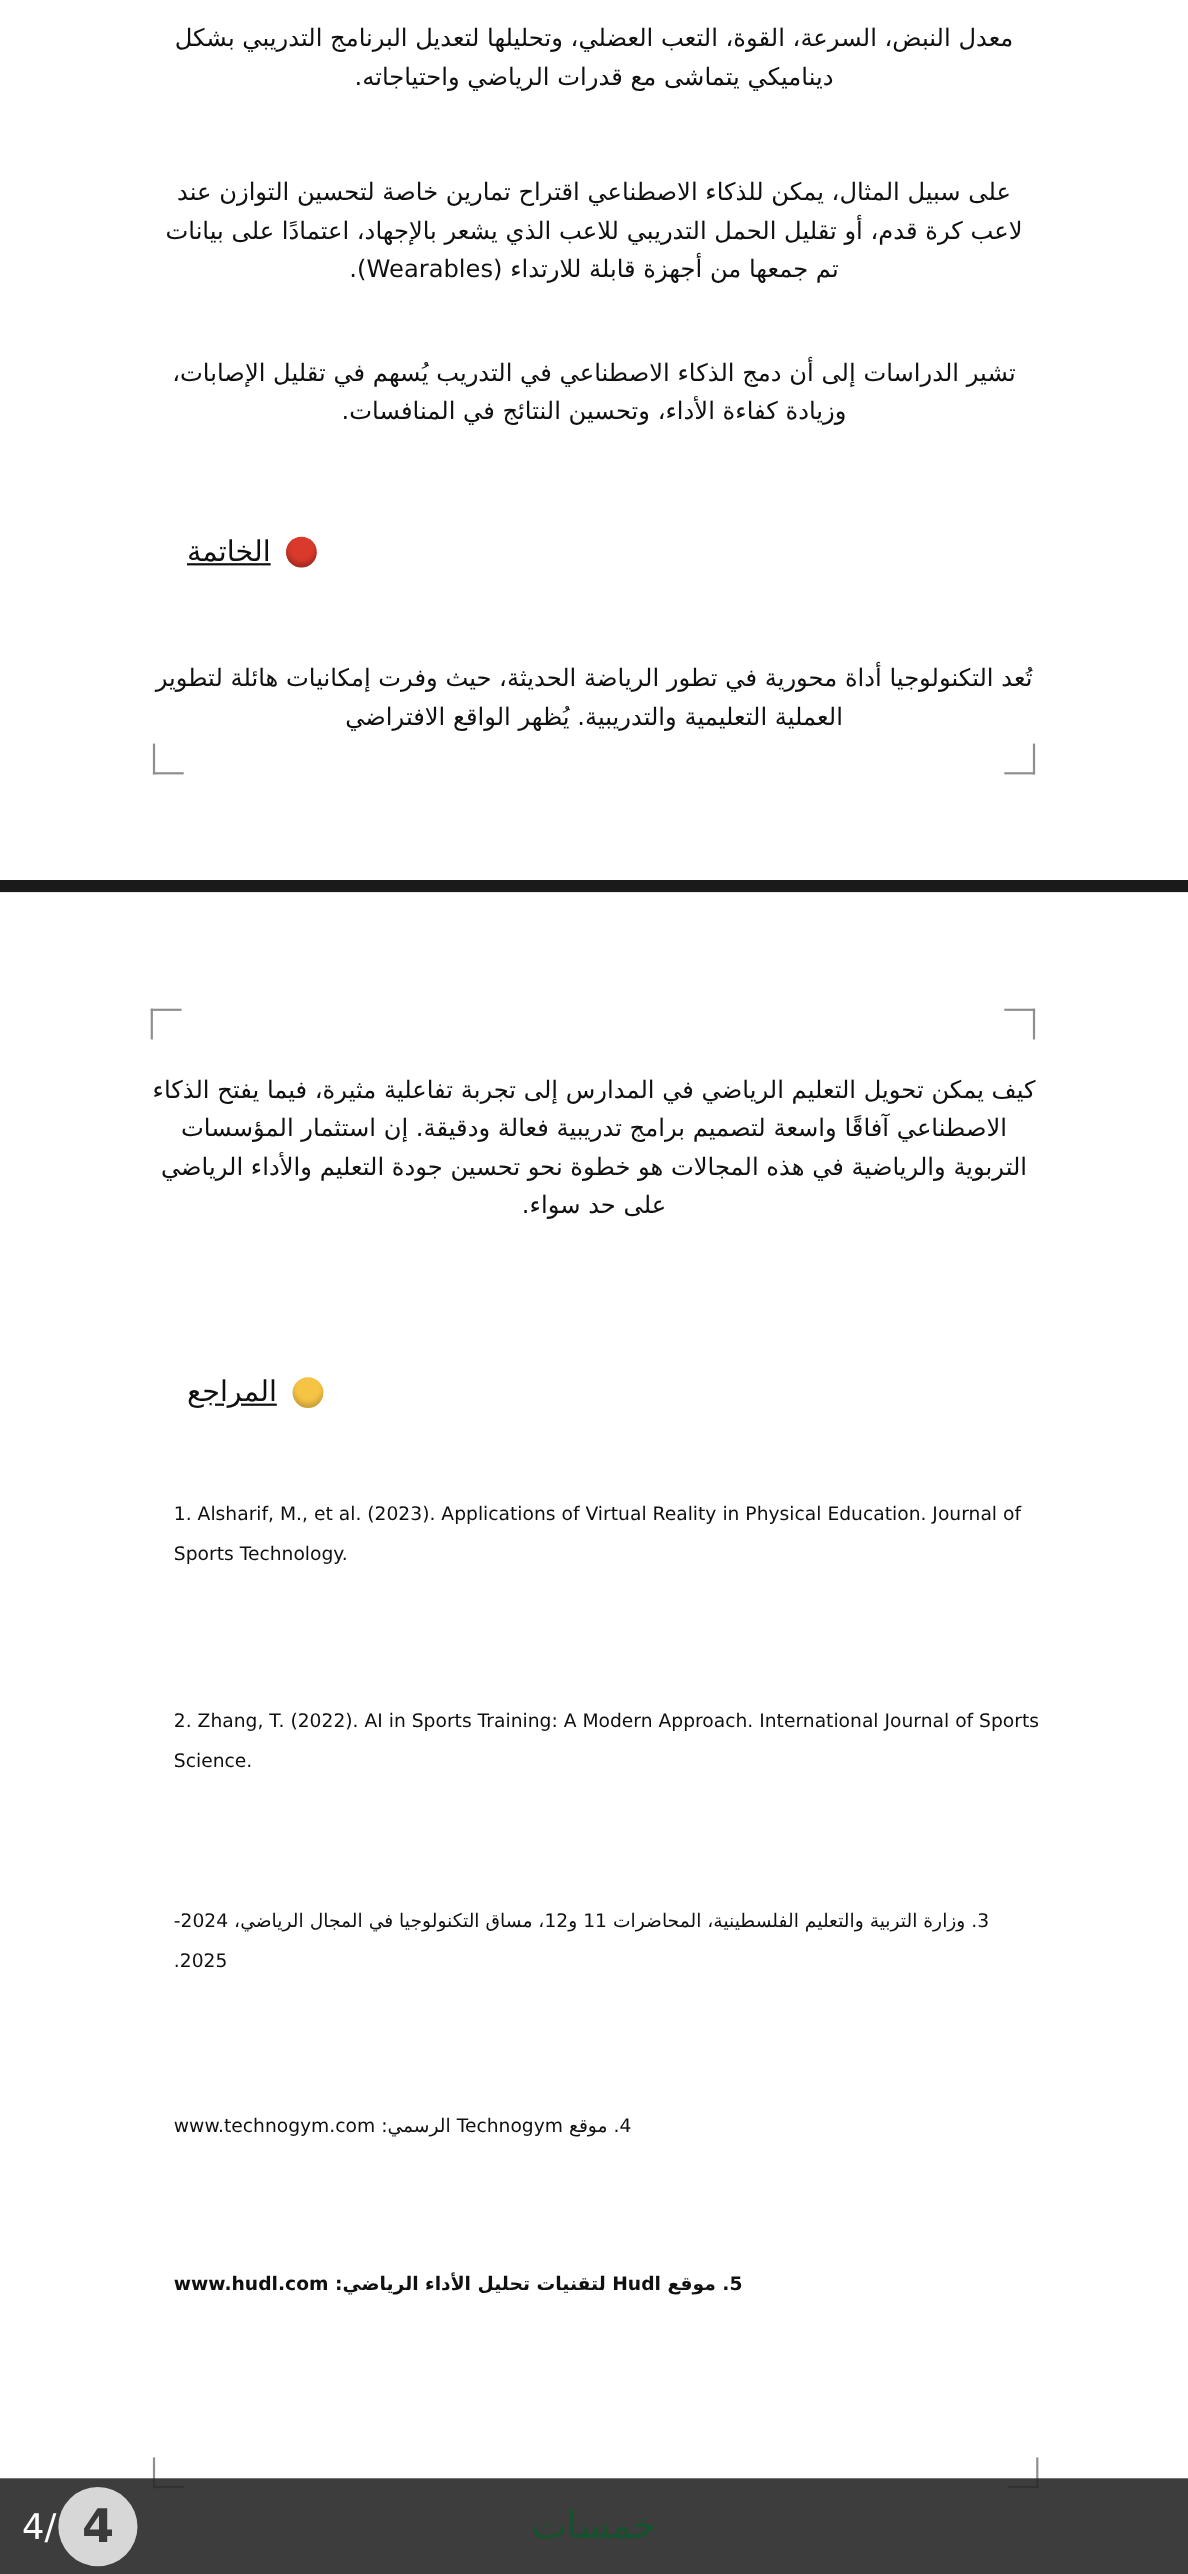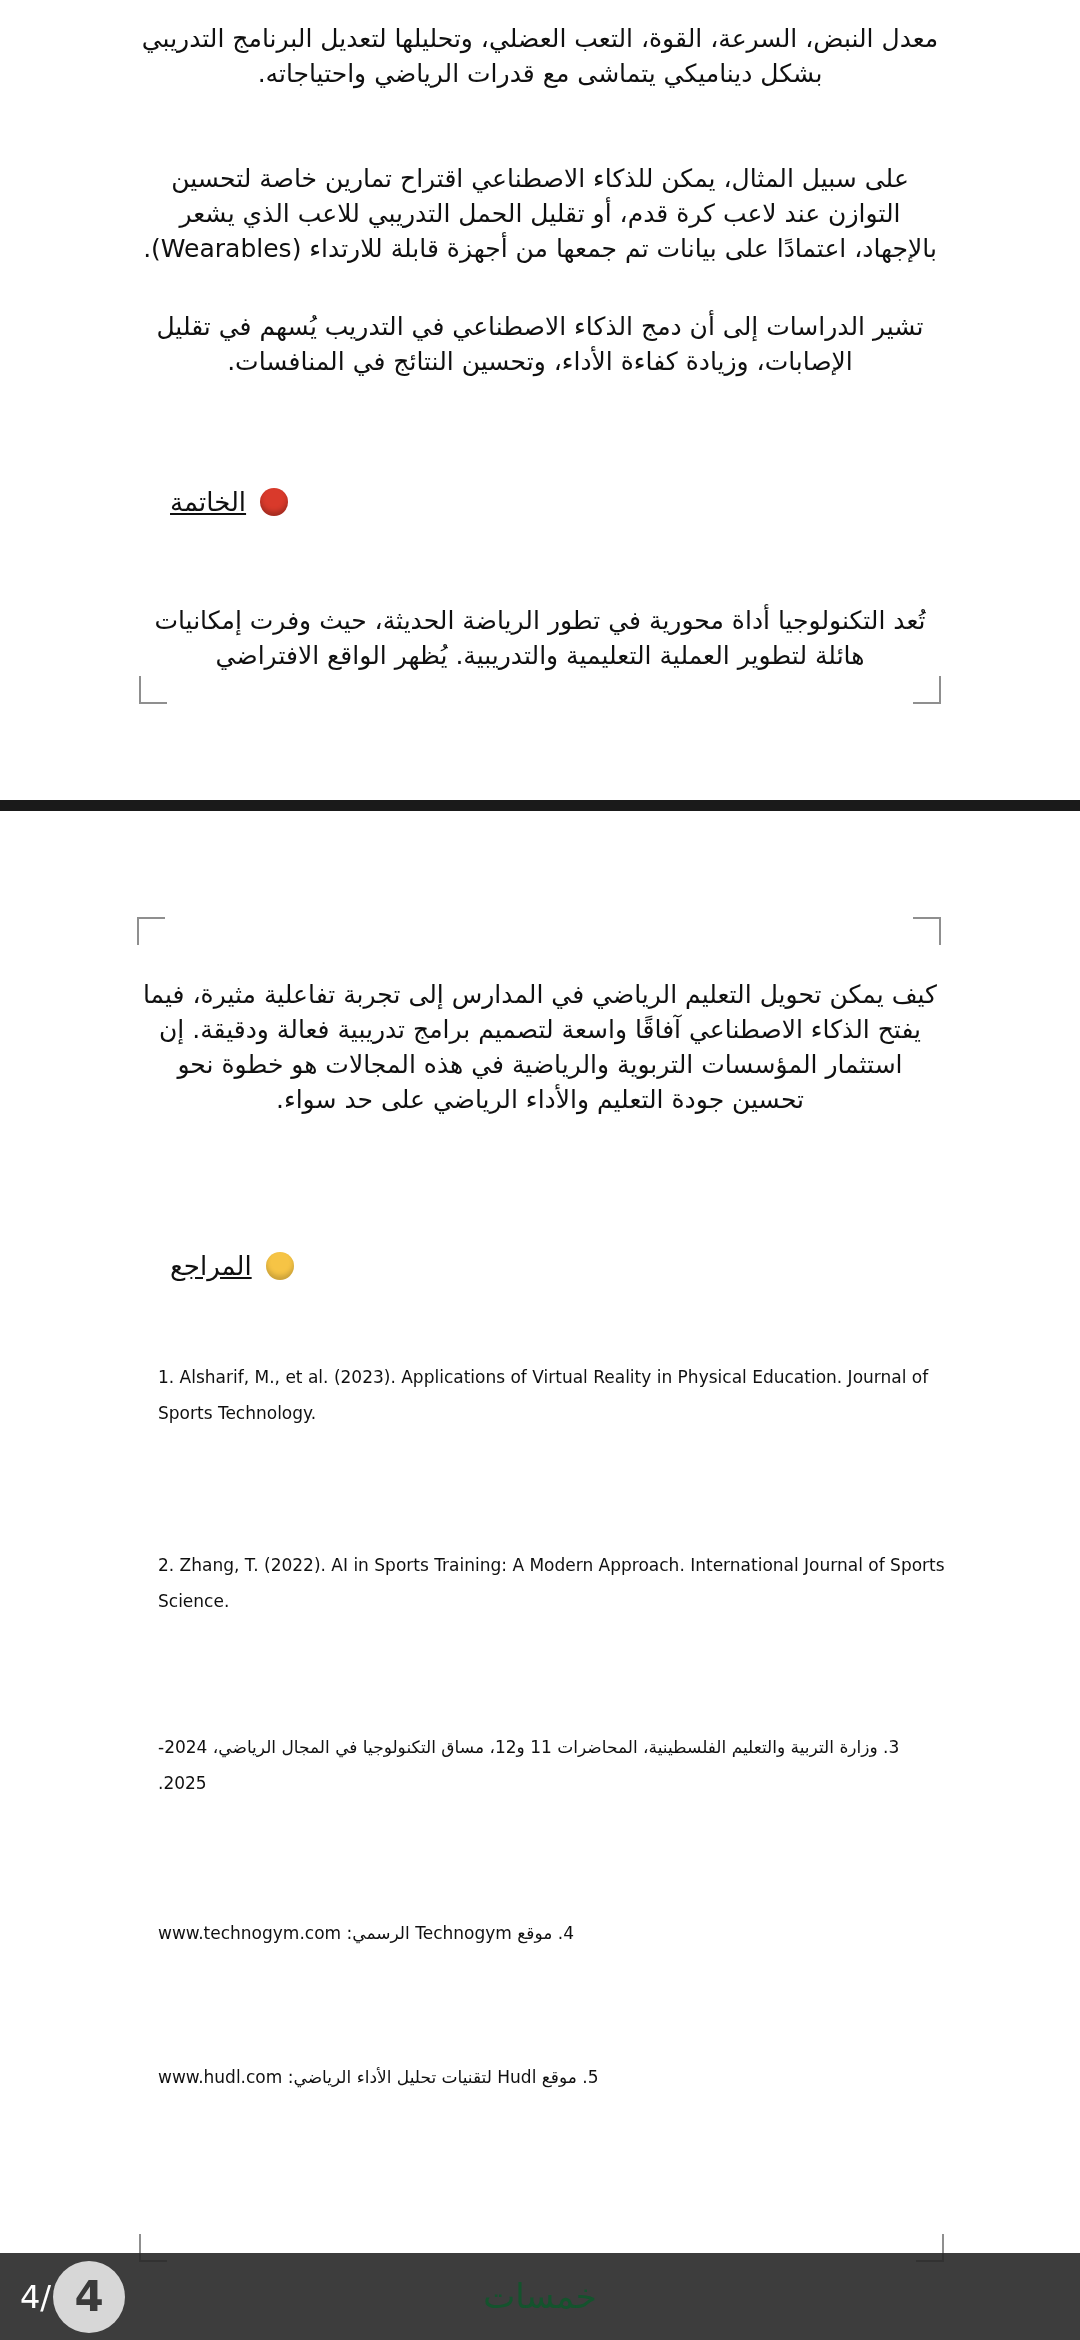--- a/index.html
+++ b/index.html
@@ -3,25 +3,25 @@
 <meta charset="utf-8">
 <style>
   html,body{margin:0;padding:0;background:#ffffff;}
   .screen{
     position:relative;width:1080px;height:2340px;background:#ffffff;overflow:hidden;
     font-family:"DejaVu Sans","Liberation Sans",sans-serif;color:#101010;
   }
   
   .para{
     position:absolute;left:138px;width:804px;direction:rtl;text-align:center;
-    font-size:25px;line-height:35px;
+    font-size:22px;line-height:35px;
   }
   .p-metrics{top:-4px;}
   .p-example{top:136px;}
-  .p-studies{top:284px;}
+  .p-studies{top:300px;}
   .p-conclusion{top:578px;}
   .p-continuation{top:952px;}
   
   .heading{
     position:absolute;display:inline-flex;direction:rtl;align-items:center;gap:14px;
     font-size:26px;line-height:32px;color:#101010;text-decoration:underline;
   }
   .h-conclusion{top:486px;left:170px;}
   .h-references{top:1250px;left:170px;}
   .dot{width:28px;height:28px;border-radius:50%;flex:0 0 auto;}
@@ -29,21 +29,21 @@
   .dot.yellow{background:#f6c445;box-shadow:inset 0 -4px 5px rgba(0,0,0,.18);}
   
   .ref{
     position:absolute;left:158px;width:788px;text-align:left;
     font-size:17px;line-height:36px;color:#101010;
   }
   .r1{top:1342px;}
   .r2{top:1530px;}
   .r3{top:1712px;}
   .r4{top:1898px;}
-  .r5{top:2042px;}
+  .r5{top:2042px;font-weight:bold;}
   
   .mark{position:absolute;width:26px;height:26px;}
   .mark.bl{border-left:2px solid #8f8f8f;border-bottom:2px solid #8f8f8f;}
   .mark.br{border-right:2px solid #8f8f8f;border-bottom:2px solid #8f8f8f;}
   .mark.tl{border-left:2px solid #8f8f8f;border-top:2px solid #8f8f8f;}
   .mark.tr{border-right:2px solid #8f8f8f;border-top:2px solid #8f8f8f;}
   .m-p3bl{left:139px;top:676px;}
   .m-p3br{left:913px;top:676px;}
   .m-p4tl{left:137px;top:917px;}
   .m-p4tr{left:913px;top:917px;}

